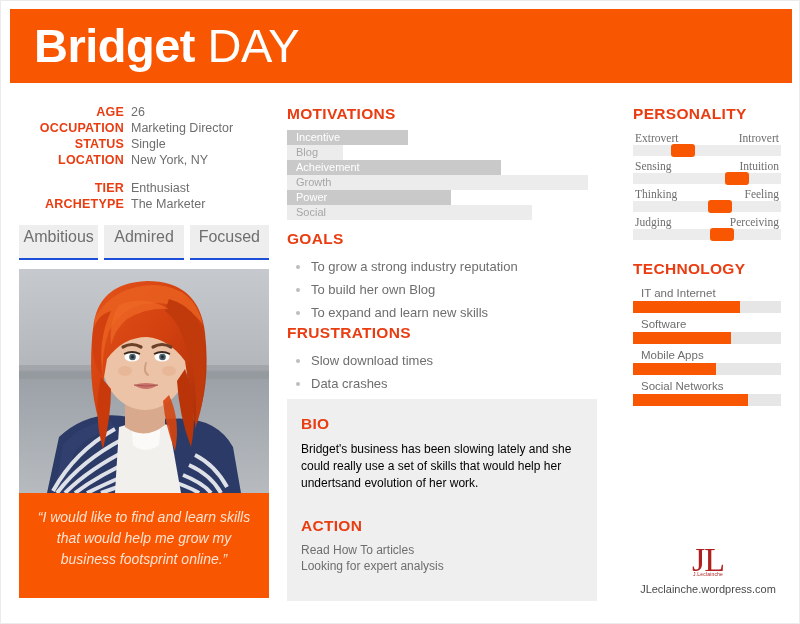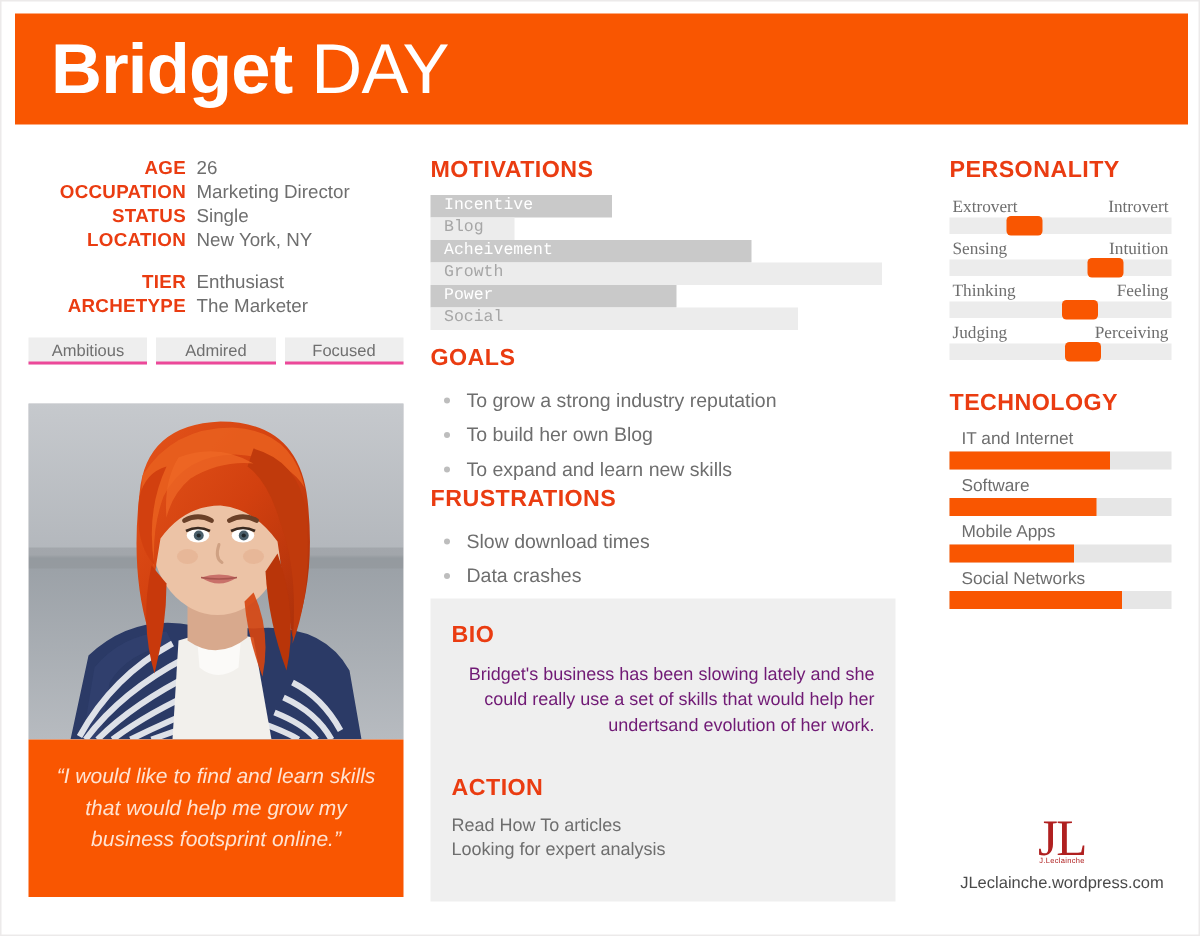--- a/index.html
+++ b/index.html
@@ -72,24 +72,24 @@
   .tags {
     display: flex;
     gap: 6px;
     margin-top: 14px;
     width: 250px;
   }
   .tag {
     flex: 1;
     text-align: center;
     background: #eeeeee;
-    border-bottom: 2px solid #ec4899;
-    font-size: 11px;
+    border-bottom: 2px solid #1d4ed8;
+    font-size: 16px;
     color: #6f6f6f;
-    padding: 3px 0 1px;
+    padding: 3px 0 12px;
   }
 
   .photo {
     position: absolute;
     left: 18px; top: 268px;
     width: 250px; height: 224px;
     overflow: hidden;
     background: #b9bcc0;
   }
   .photo svg { display: block; }
@@ -117,21 +117,21 @@
     width: 310px;
   }
   .sec-title {
     font-size: 15.5px;
     font-weight: bold;
     color: #ea3c11;
     letter-spacing: 0.3px;
     margin: 0 0 7px 0;
   }
 
-  .motiv-list { width: 310px; font-family: Liberation Mono, monospace; }
+  .motiv-list { width: 310px; }
   .motiv-row {
     position: relative;
     height: 15px;
     margin-bottom: 0px;
   }
   .motiv-track {
     position: absolute;
     left: 0; top: 0;
     height: 15px;
     background: #c9c9c9;
@@ -167,23 +167,22 @@
     position: absolute;
     left: 286px; top: 398px;
     width: 310px; height: 202px;
     background: #efefef;
     box-sizing: border-box;
     padding: 16px 14px 0 14px;
   }
   .bio-text {
     font-size: 12px;
     line-height: 17px;
-    color: #701a75;
+    color: #000000;
     margin: 8px 0 0 0;
-    text-align: right;
   }
   .action-title { margin-top: 25px; }
   .action-line {
     font-size: 12px;
     line-height: 16px;
     color: #6e6e6e;
   }
 
   
   .right-col {

